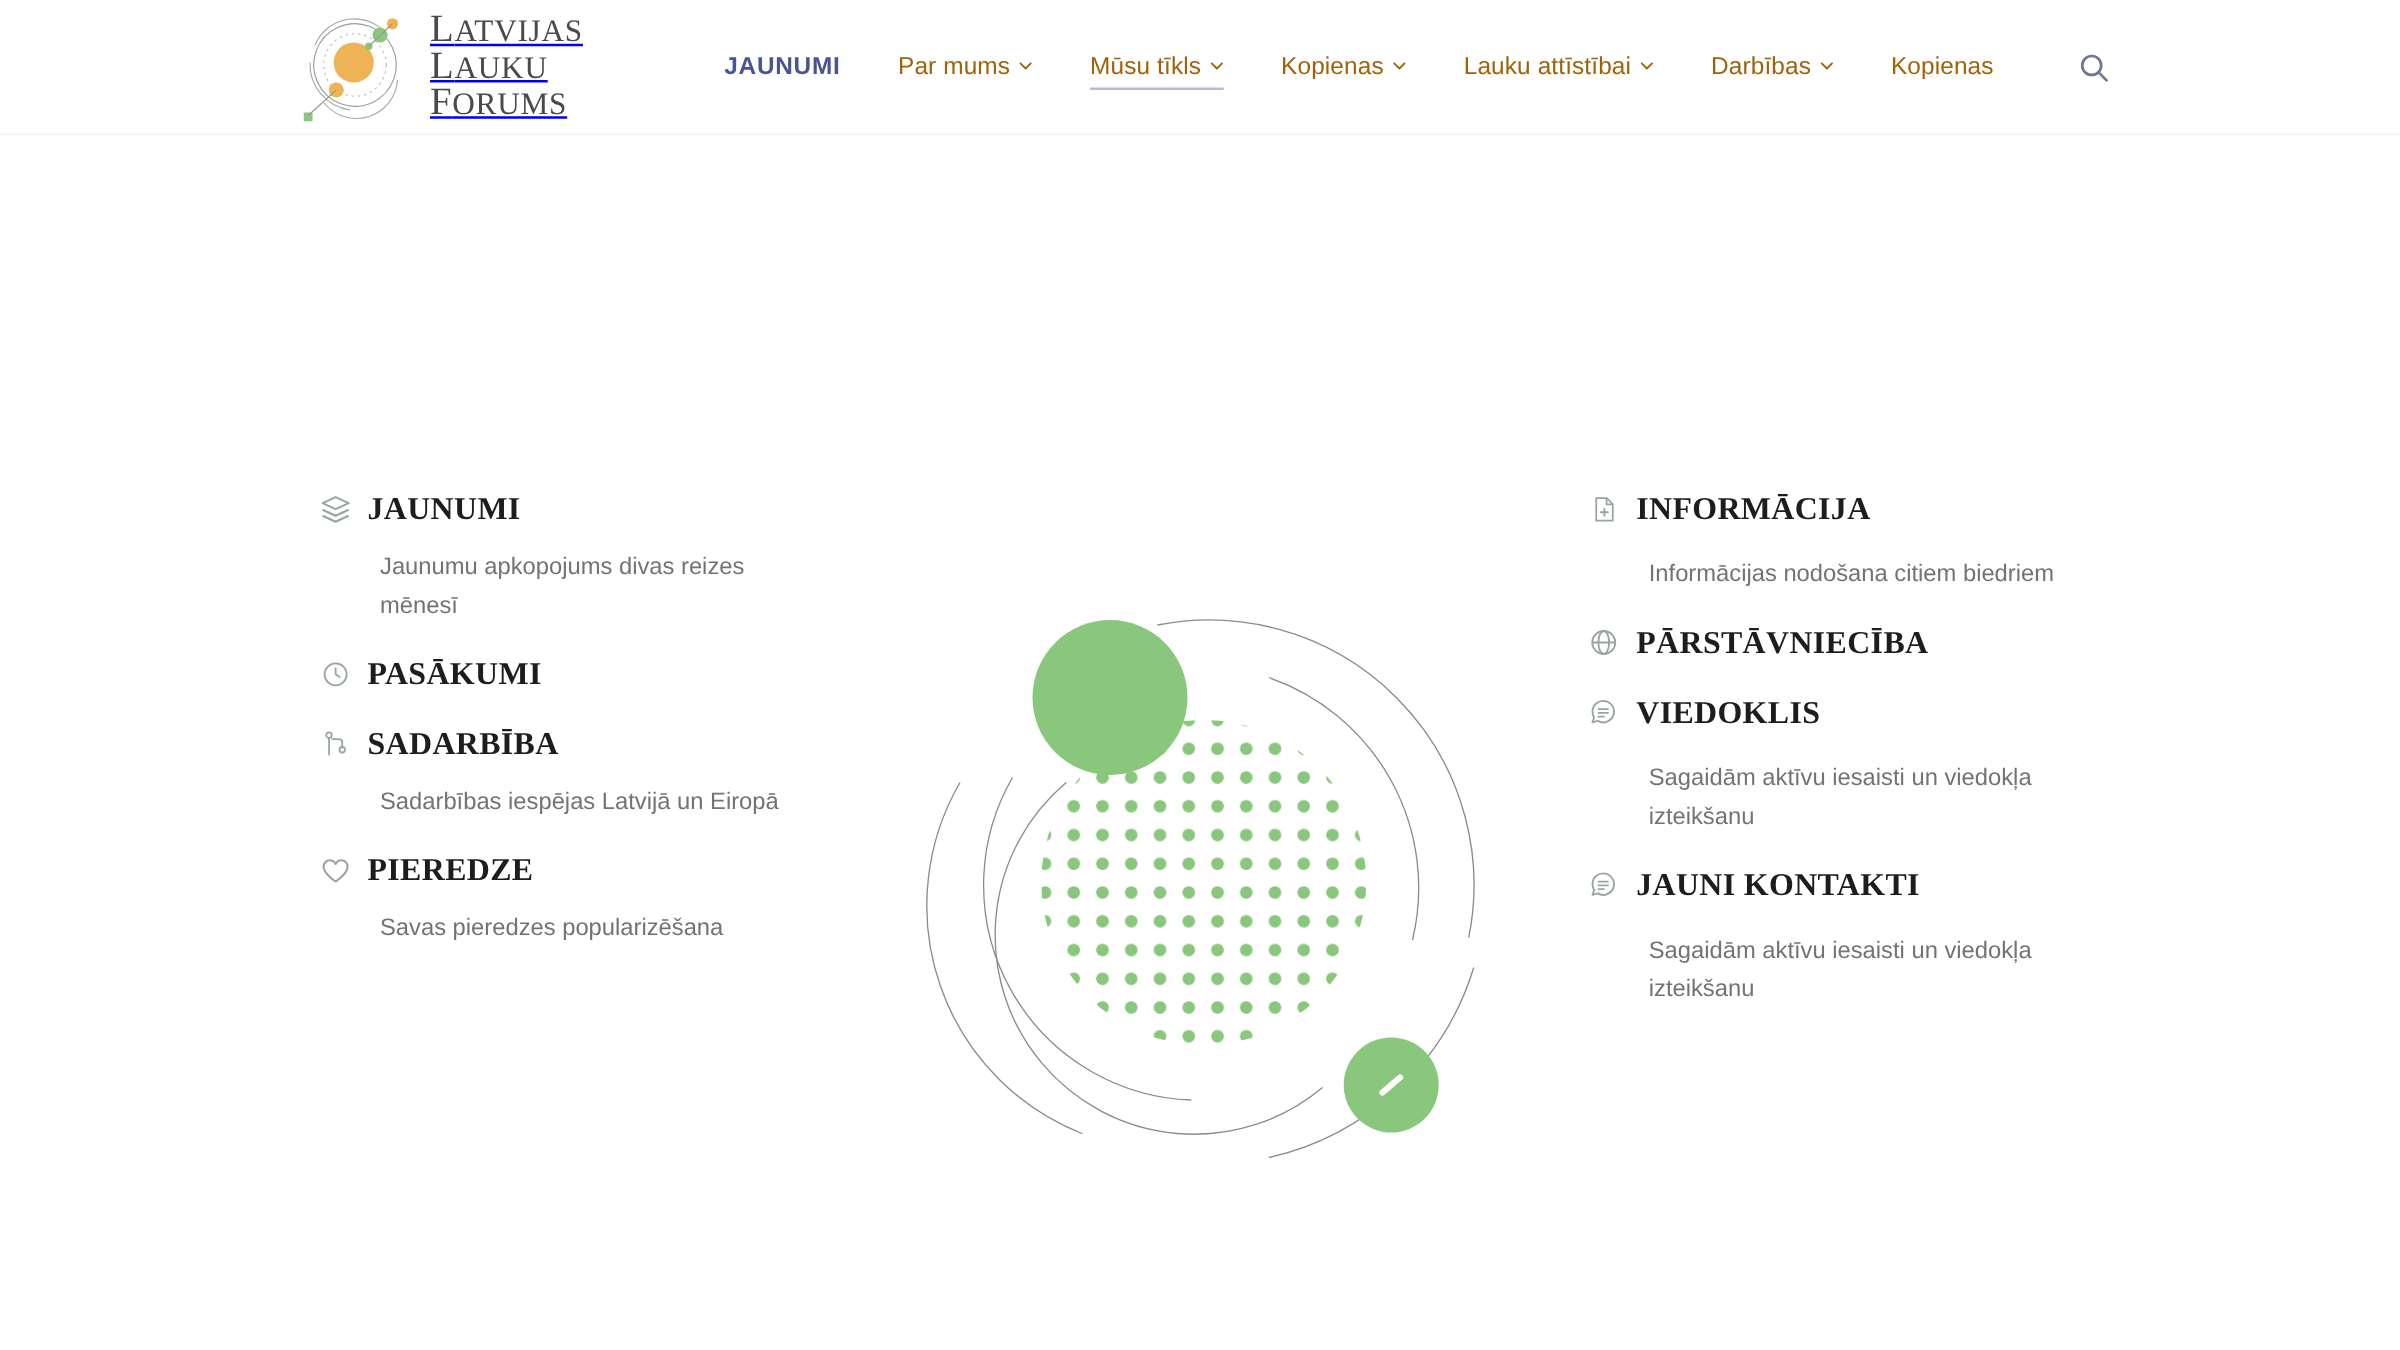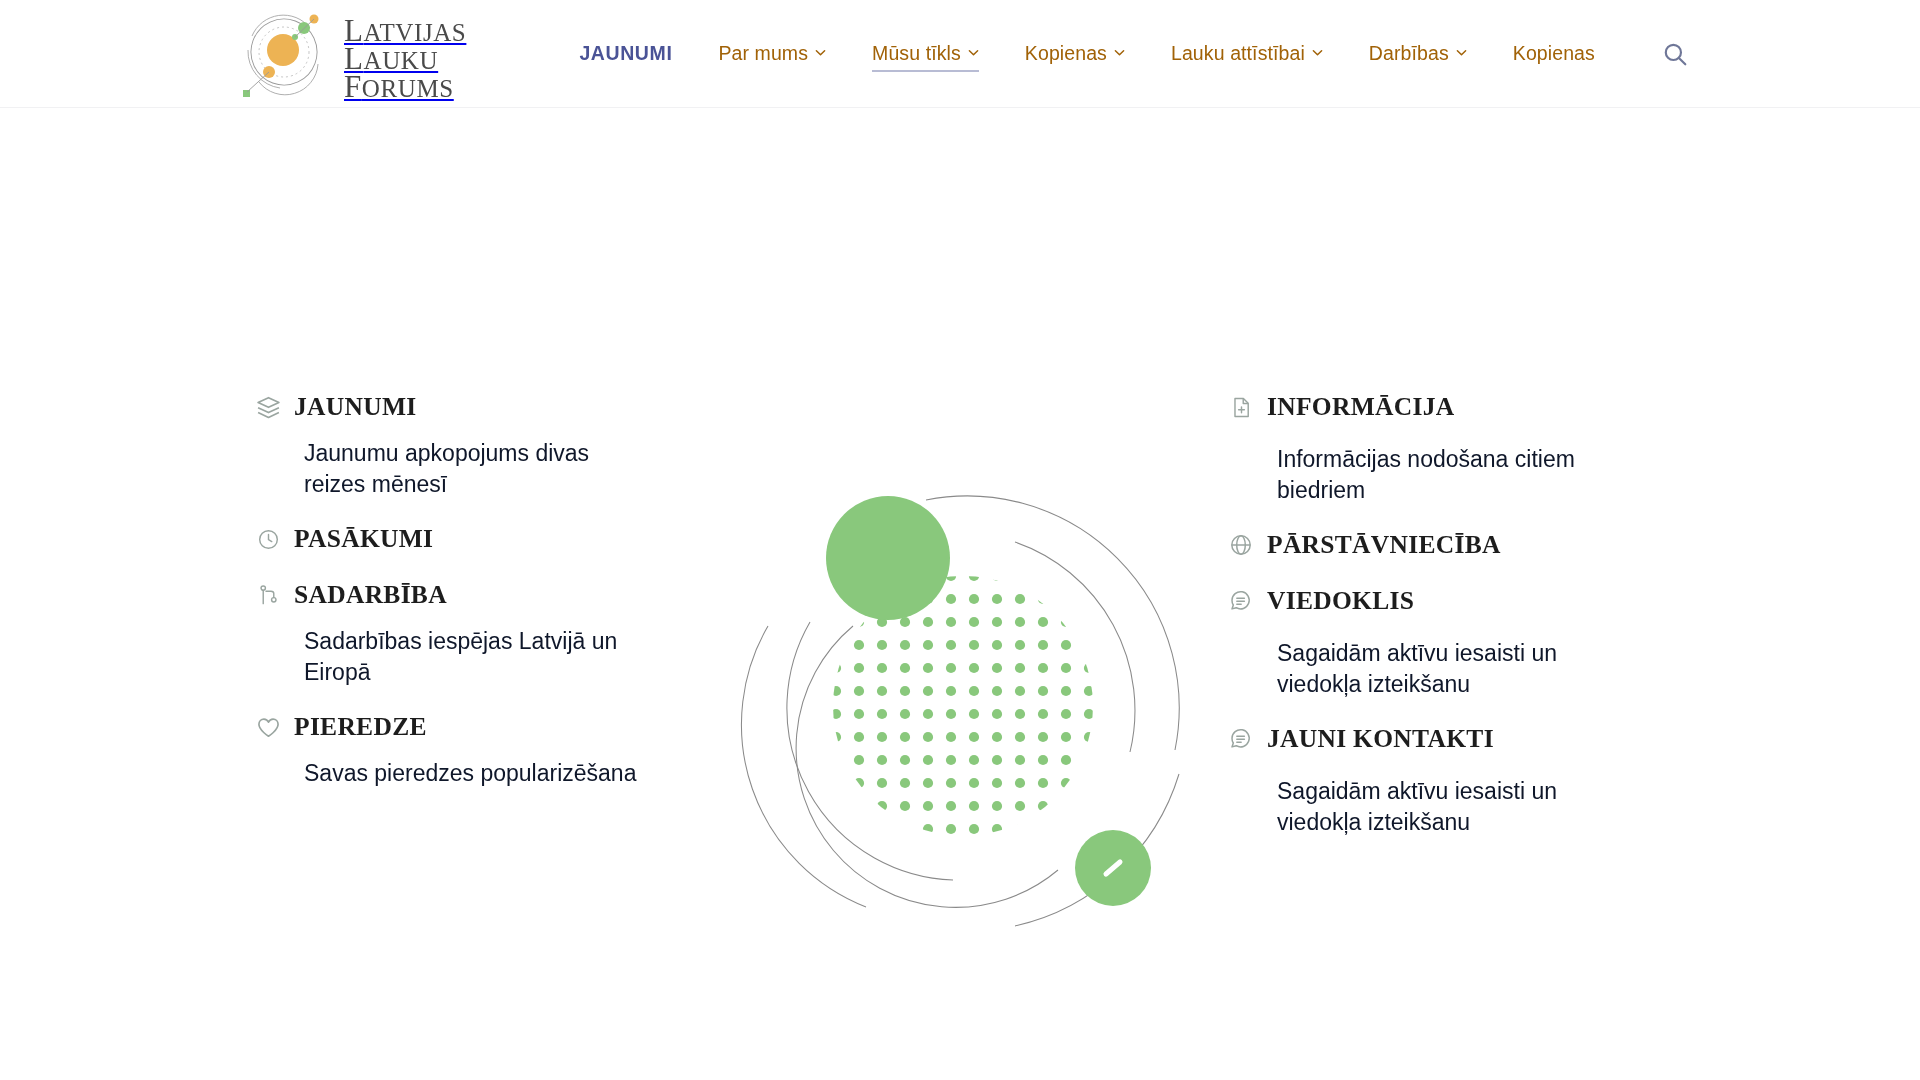--- a/index.html
+++ b/index.html
@@ -16,21 +16,21 @@
     position: relative;
     height: 108px;
     width: 1920px;
     background: #ffffff;
     display: flex;
     align-items: center;
     border-bottom: 1px solid #f1f1f3;
   }
   .logo-wrap {
     display: flex;
-    align-items: flex-end;
+    align-items: center;
     margin-left: 236px;
     gap: 12px;
   }
   .logo-mark { width: 96px; height: 96px; display: block; flex: 0 0 auto; }
   .logo-text {
     font-family: "Liberation Serif", serif;
     font-size: 25px;
     line-height: 26px;
     letter-spacing: 0.6px;
     color: #4a4a4a;
@@ -90,21 +90,21 @@
 
   
   .main {
     position: relative;
     width: 1920px;
     height: 930px;
     background: #ffffff;
   }
   .col { position: absolute; width: 400px; }
   .col-left  { left: 255px; top: 282px; }
-  .col-right { left: 1228px; top: 282px; }
+  .col-right { left: 1270px; top: 282px; }
 
   .feature { margin-bottom: 10px; }
   .feature + .feature { margin-top: 22px; }
   .feature-head {
     display: flex;
     align-items: center;
     gap: 13px;
     height: 34px;
   }
   .feature-icon {
@@ -118,23 +118,23 @@
     font-family: "Liberation Serif", serif;
     font-size: 25.5px;
     font-weight: bold;
     color: #1d1d1d;
     letter-spacing: 0.3px;
     white-space: nowrap;
   }
   .feature-desc {
     margin-top: 14px;
     margin-left: 49px;
-    font-size: 23px;
+    font-size: 19px;
     line-height: 31px;
-    color: #0f172a;
+    color: #737373;
     max-width: 375px;
   }
   .col-right .feature-desc { max-width: 390px; margin-top: 20px; }
 
   
   .graphic {
     position: absolute;
     left: 738px;
     top: 370px;
     width: 450px;

